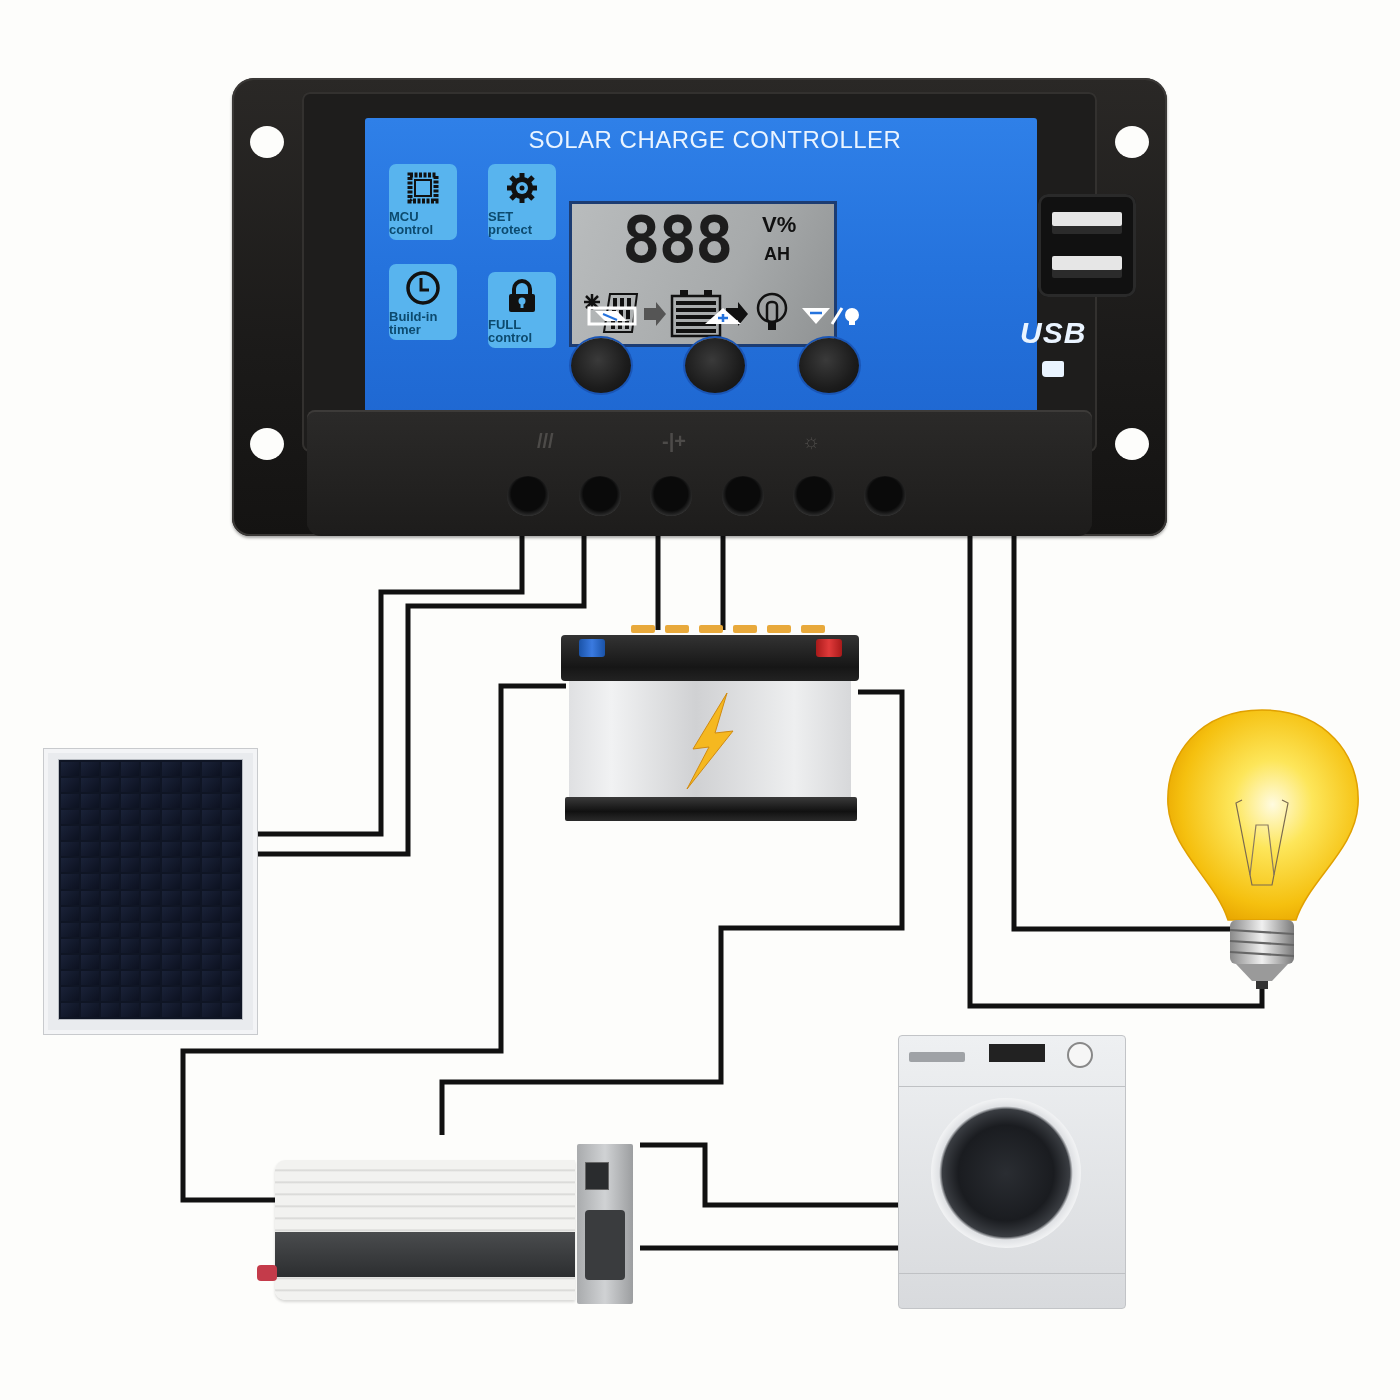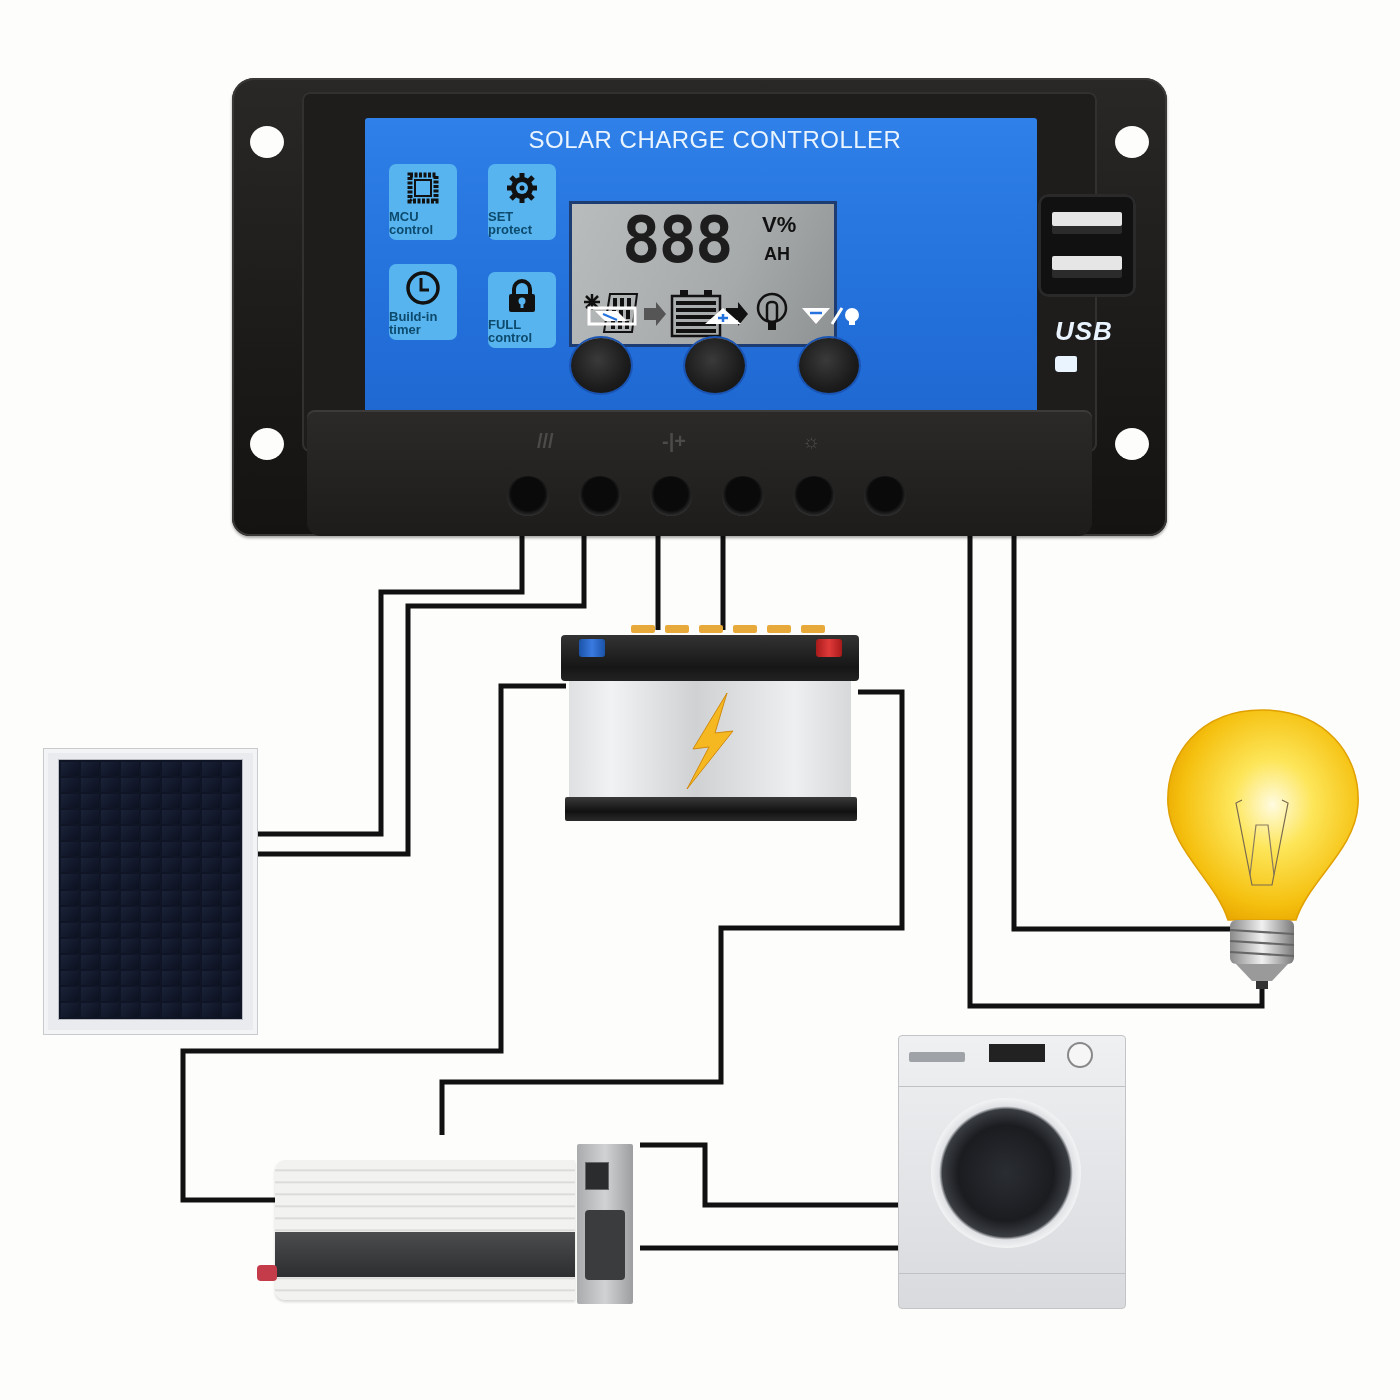--- a/index.html
+++ b/index.html
@@ -15,21 +15,21 @@
   .panel-title { position:absolute; left:130px; top:8px; width:440px; text-align:center; color:#eaf4ff; font-size:24px; letter-spacing:0.5px; }
   .feature { position:absolute; width:68px; height:76px; background:#58b4ee; border-radius:7px; text-align:left; color:#0c4a6e; }
   .feature .ficon { position:absolute; left:50%; top:6px; transform:translateX(-50%); width:36px; height:36px; }
   .feature .flabel { position:absolute; left:0; right:0; bottom:4px; font-size:13px; line-height:13px; font-weight:bold; }
   .lcd { position:absolute; left:204px; top:46px; width:262px; height:140px; background:linear-gradient(115deg,#b9bcbd 0%,#a7aaab 60%,#8f9293 100%); border:3px solid #1c3c72;margin-top:37px; }
   .digits { position:absolute; left:50px; top:4px; font-family:"DejaVu Sans Mono", monospace; font-size:64px; line-height:64px; color:#1d1d1d; letter-spacing:-2px; font-weight:bold; }
   .unit1 { position:absolute; left:190px; top:8px; font-size:22px; font-weight:bold; color:#111; }
   .unit2 { position:absolute; left:192px; top:40px; font-size:18px; font-weight:bold; color:#111; }
   .usb-port { position:absolute; left:673px; top:76px; width:98px; height:103px; background:#111; border-radius:10px; box-shadow:inset 0 0 0 3px #2a2a2a; }
   .usb-slot { position:absolute; left:14px; width:70px; height:14px; background:#e6e6e6; border-radius:2px; box-shadow:0 8px 0 0 #2b2b2b; }
-  .usb-label { position:absolute; left:690px; top:198px; color:#eaf4ff; font-size:26px; font-weight:bold; font-style:italic; letter-spacing:1px; }
+  .usb-label { position:absolute; left:655px; top:198px; color:#eaf4ff; font-size:30px; font-weight:bold; font-style:italic; letter-spacing:1px;text-align:center; }
   .btn-label { position:absolute; top:188px; height:20px; color:#fff; font-size:14px; font-weight:bold; text-align:center; }
   .hw-btn { position:absolute; top:220px; width:60px; height:55px; border-radius:50%; background:radial-gradient(circle at 45% 40%,#3a3a3a 0%,#1c1c1c 60%,#0e0e0e 100%); box-shadow:0 0 0 2px #1a55b5; cursor:pointer; }
   .terminal-block { position:absolute; left:75px; top:332px; width:785px; height:126px; background:linear-gradient(180deg,#2b2a29 0%,#1d1c1b 100%); border-radius:8px 8px 14px 14px; box-shadow:inset 0 2px 0 #3d3b39; }
   .screw { position:absolute; top:66px; width:42px; height:40px; border-radius:50%; background:radial-gradient(circle at 50% 45%,#0a0a0a 55%,#2a2a2a 70%,#555 78%,#1a1a1a 90%); }
   .emboss { position:absolute; top:20px; color:#4d4b49; font-size:20px; font-weight:bold; }
   
   .solar-panel { left:43px; top:748px; width:213px; height:285px; z-index:2; background:#e9ebee; border:1px solid #c8cacd; box-shadow:inset 0 0 0 4px #f3f4f6; }
   .solar-cells { position:absolute; left:14px; top:10px; right:14px; bottom:14px; background:#0f1524; display:grid; grid-template-columns:repeat(9,1fr); grid-template-rows:repeat(16,1fr); gap:2px; padding:2px; border:1px solid #b8bcc2; }
   .cell { background:linear-gradient(135deg,#1a2238,#0c1120); }
   .battery { left:561px; top:625px; width:298px; height:196px; z-index:2; }

